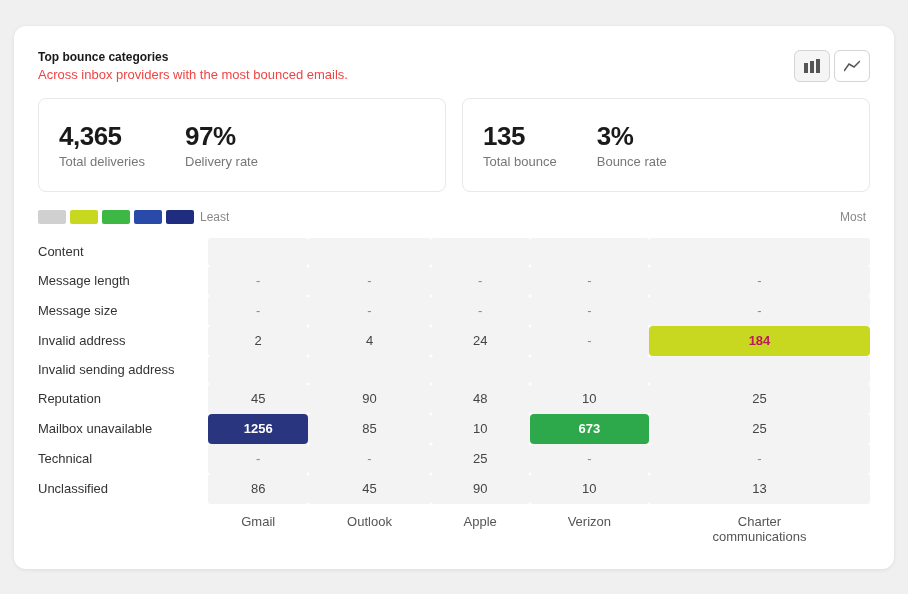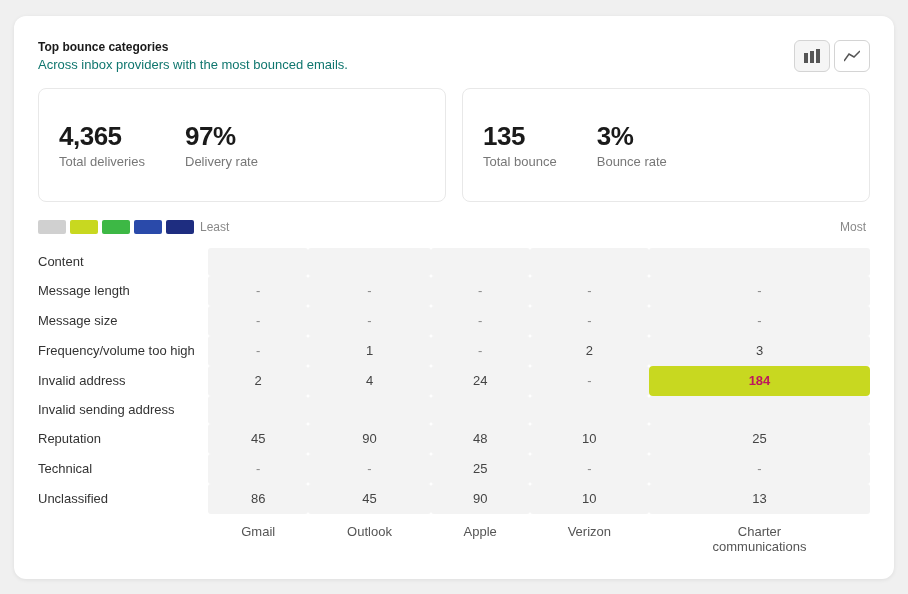--- a/index.html
+++ b/index.html
@@ -26,21 +26,21 @@
       margin-bottom: 16px;
     }
     .card-title {
       font-size: 12px;
       font-weight: 700;
       color: #1a1a1a;
       margin-bottom: 3px;
     }
     .card-subtitle {
       font-size: 13px;
-      color: #0f766e;
+      color: #ef4444;
     }
     .chart-toggle {
       display: flex;
       gap: 4px;
     }
     .toggle-btn {
       border: 1px solid #d4d4d4;
       background: #fff;
       border-radius: 6px;
       width: 36px;
@@ -57,21 +57,21 @@
     }
     .stats-row {
       display: flex;
       gap: 16px;
       margin-bottom: 18px;
     }
     .stat-card {
       background: #fff;
       border: 1px solid #e8e8e8;
       border-radius: 8px;
-      padding: 32px 20px;
+      padding: 22px 20px;
       flex: 1;
       display: flex;
       gap: 40px;
     }
     .stat-item {}
     .stat-value {
       font-size: 26px;
       font-weight: 700;
       color: #1a1a1a;
       letter-spacing: -0.5px;
@@ -239,28 +239,20 @@
           </tr>
           <tr>
             <td>Message size</td>
             <td class="data-cell dash">-</td>
             <td class="data-cell dash">-</td>
             <td class="data-cell dash">-</td>
             <td class="data-cell dash">-</td>
             <td class="data-cell dash">-</td>
           </tr>
           <tr>
-            <td>Frequency/volume too high</td>
-            <td class="data-cell dash">-</td>
-            <td class="data-cell">1</td>
-            <td class="data-cell dash">-</td>
-            <td class="data-cell">2</td>
-            <td class="data-cell">3</td>
-          </tr>
-          <tr>
             <td>Invalid address</td>
             <td class="data-cell">2</td>
             <td class="data-cell">4</td>
             <td class="data-cell">24</td>
             <td class="data-cell dash">-</td>
             <td class="data-cell highlight-yellow">184</td>
           </tr>
           <tr class="empty-row">
             <td>Invalid sending address</td>
             <td class="data-cell" style="background: rgb(243, 243, 243);"></td>
@@ -268,20 +260,28 @@
             <td class="data-cell" style="background: rgb(243, 243, 243);"></td>
             <td class="data-cell" style="background: rgb(243, 243, 243);"></td>
             <td class="data-cell" style="background: rgb(243, 243, 243);"></td>
           </tr>
           <tr>
             <td>Reputation</td>
             <td class="data-cell">45</td>
             <td class="data-cell">90</td>
             <td class="data-cell">48</td>
             <td class="data-cell">10</td>
+            <td class="data-cell">25</td>
+          </tr>
+          <tr>
+            <td>Mailbox unavailable</td>
+            <td class="data-cell highlight-blue-dark">1256</td>
+            <td class="data-cell">85</td>
+            <td class="data-cell">10</td>
+            <td class="data-cell highlight-green">673</td>
             <td class="data-cell">25</td>
           </tr>
           <tr>
             <td>Technical</td>
             <td class="data-cell dash">-</td>
             <td class="data-cell dash">-</td>
             <td class="data-cell">25</td>
             <td class="data-cell dash">-</td>
             <td class="data-cell dash">-</td>
           </tr>

